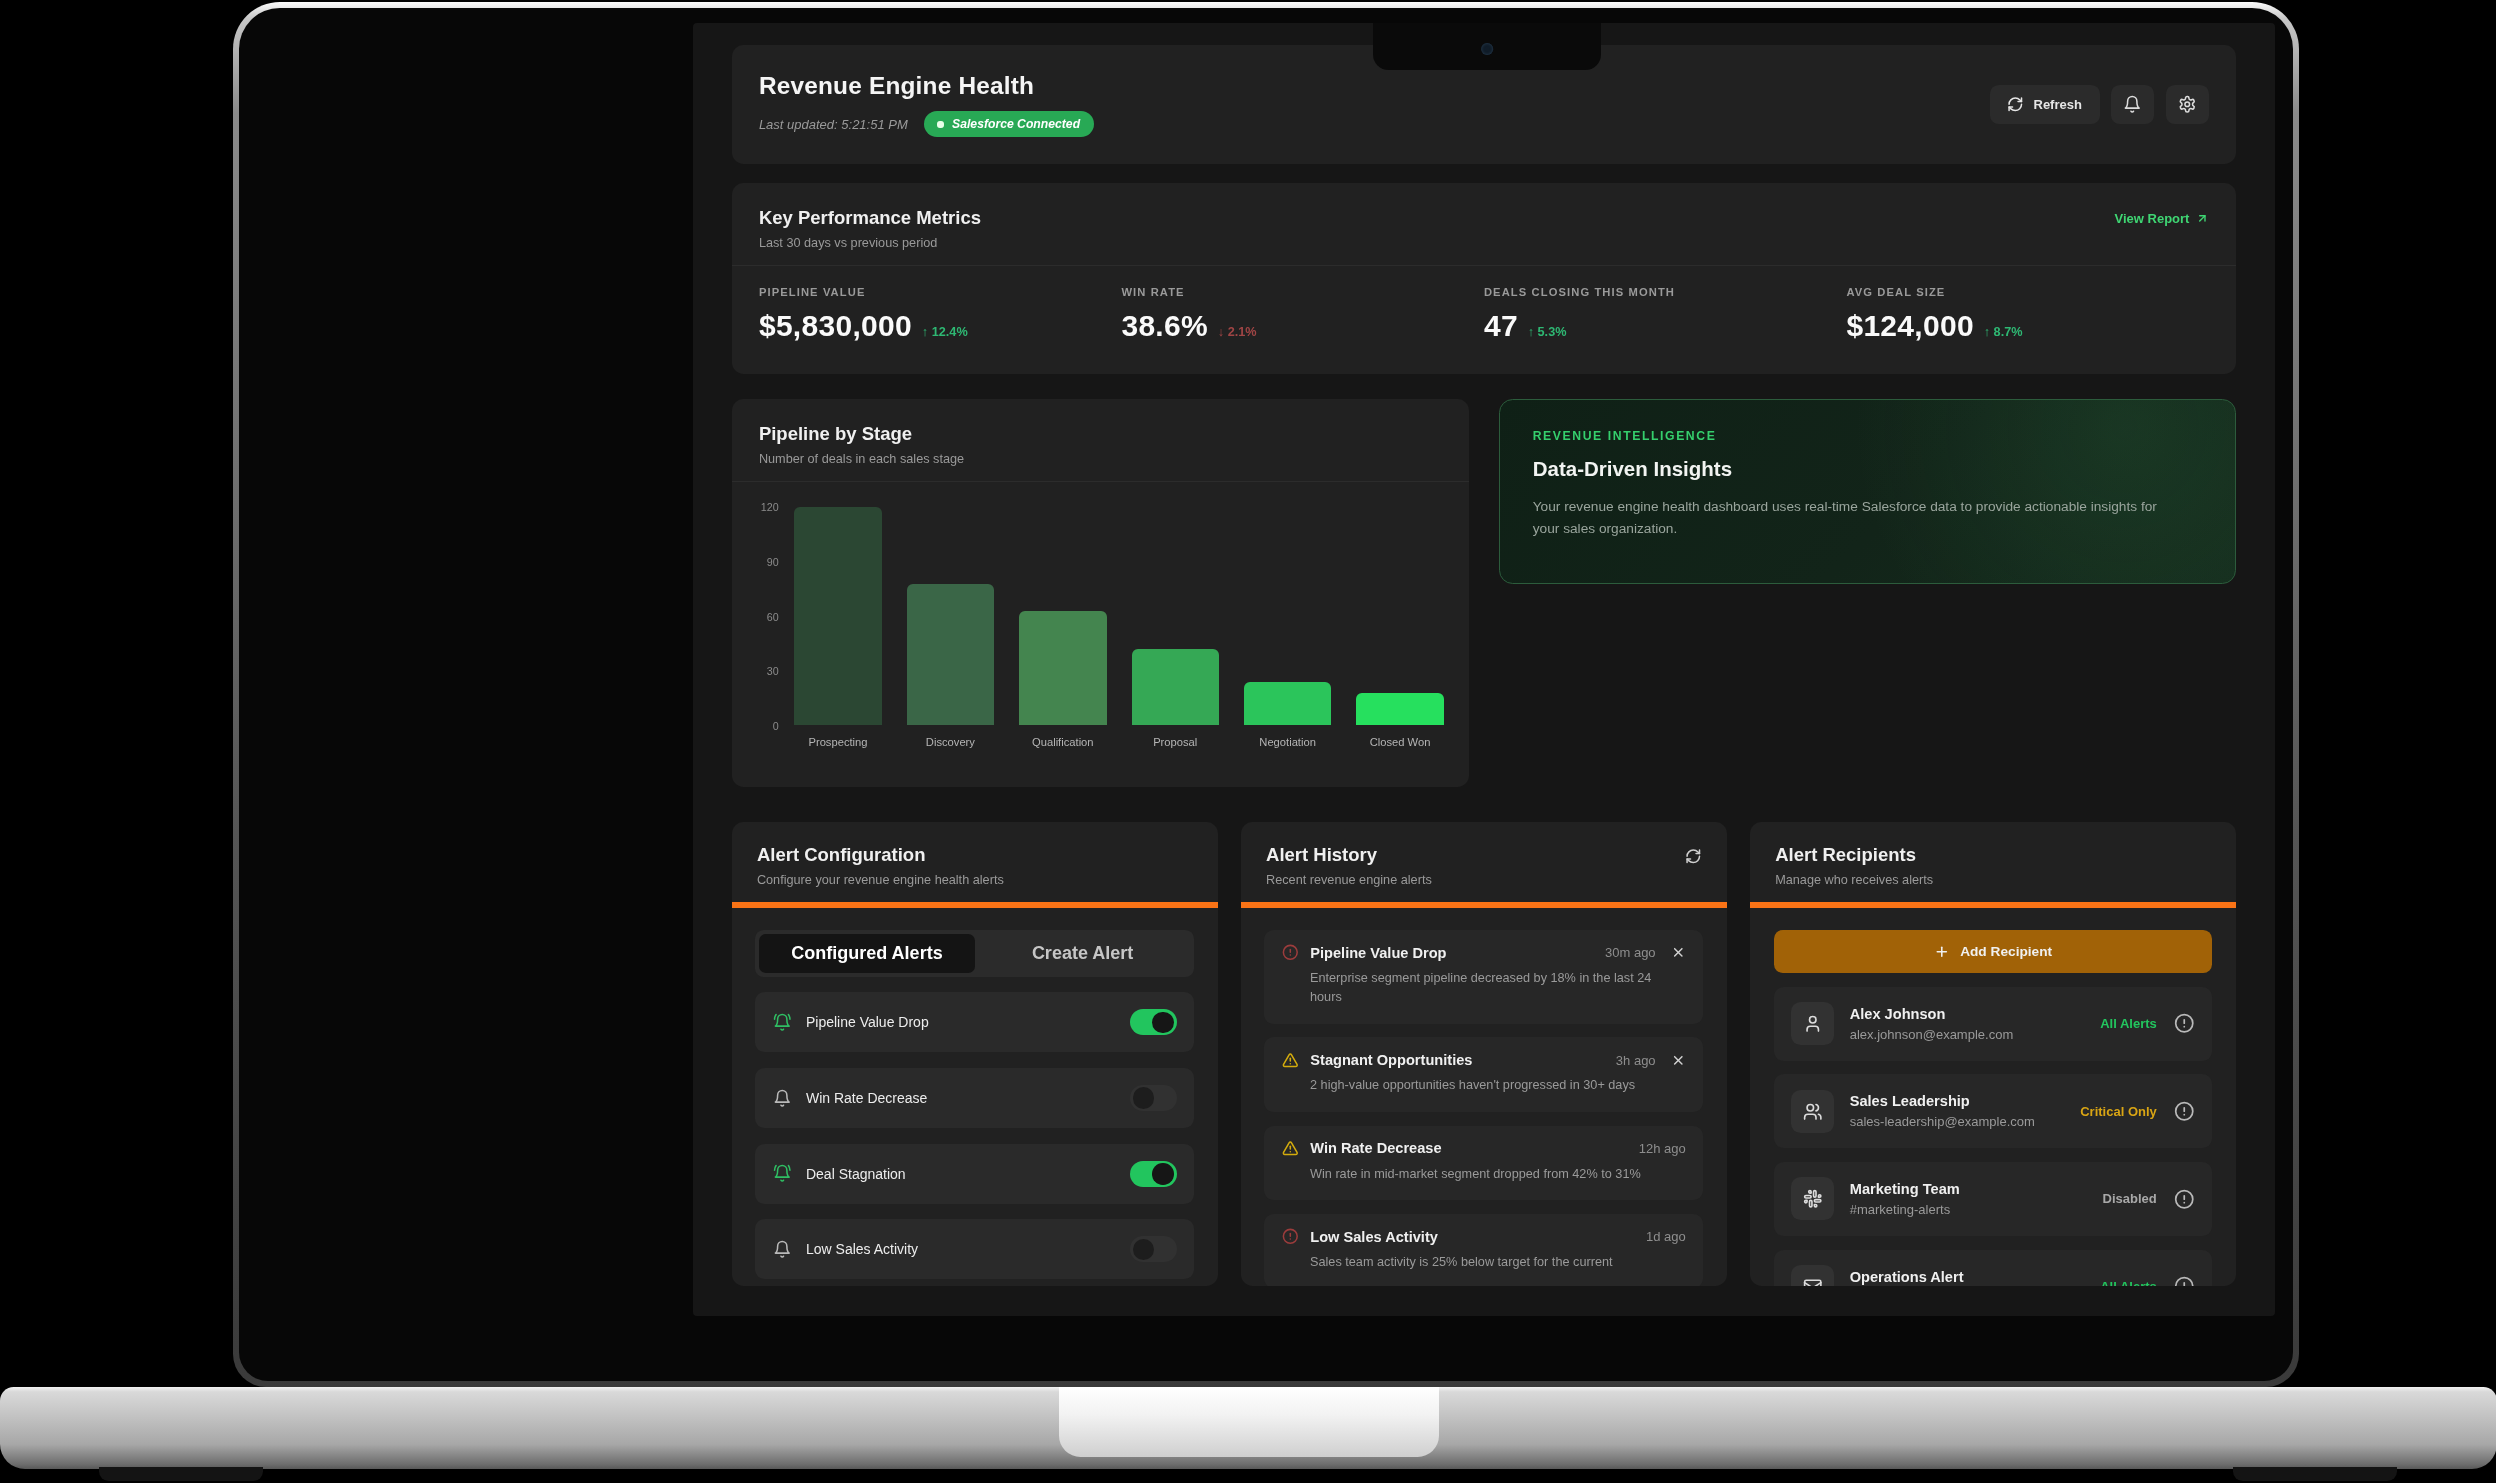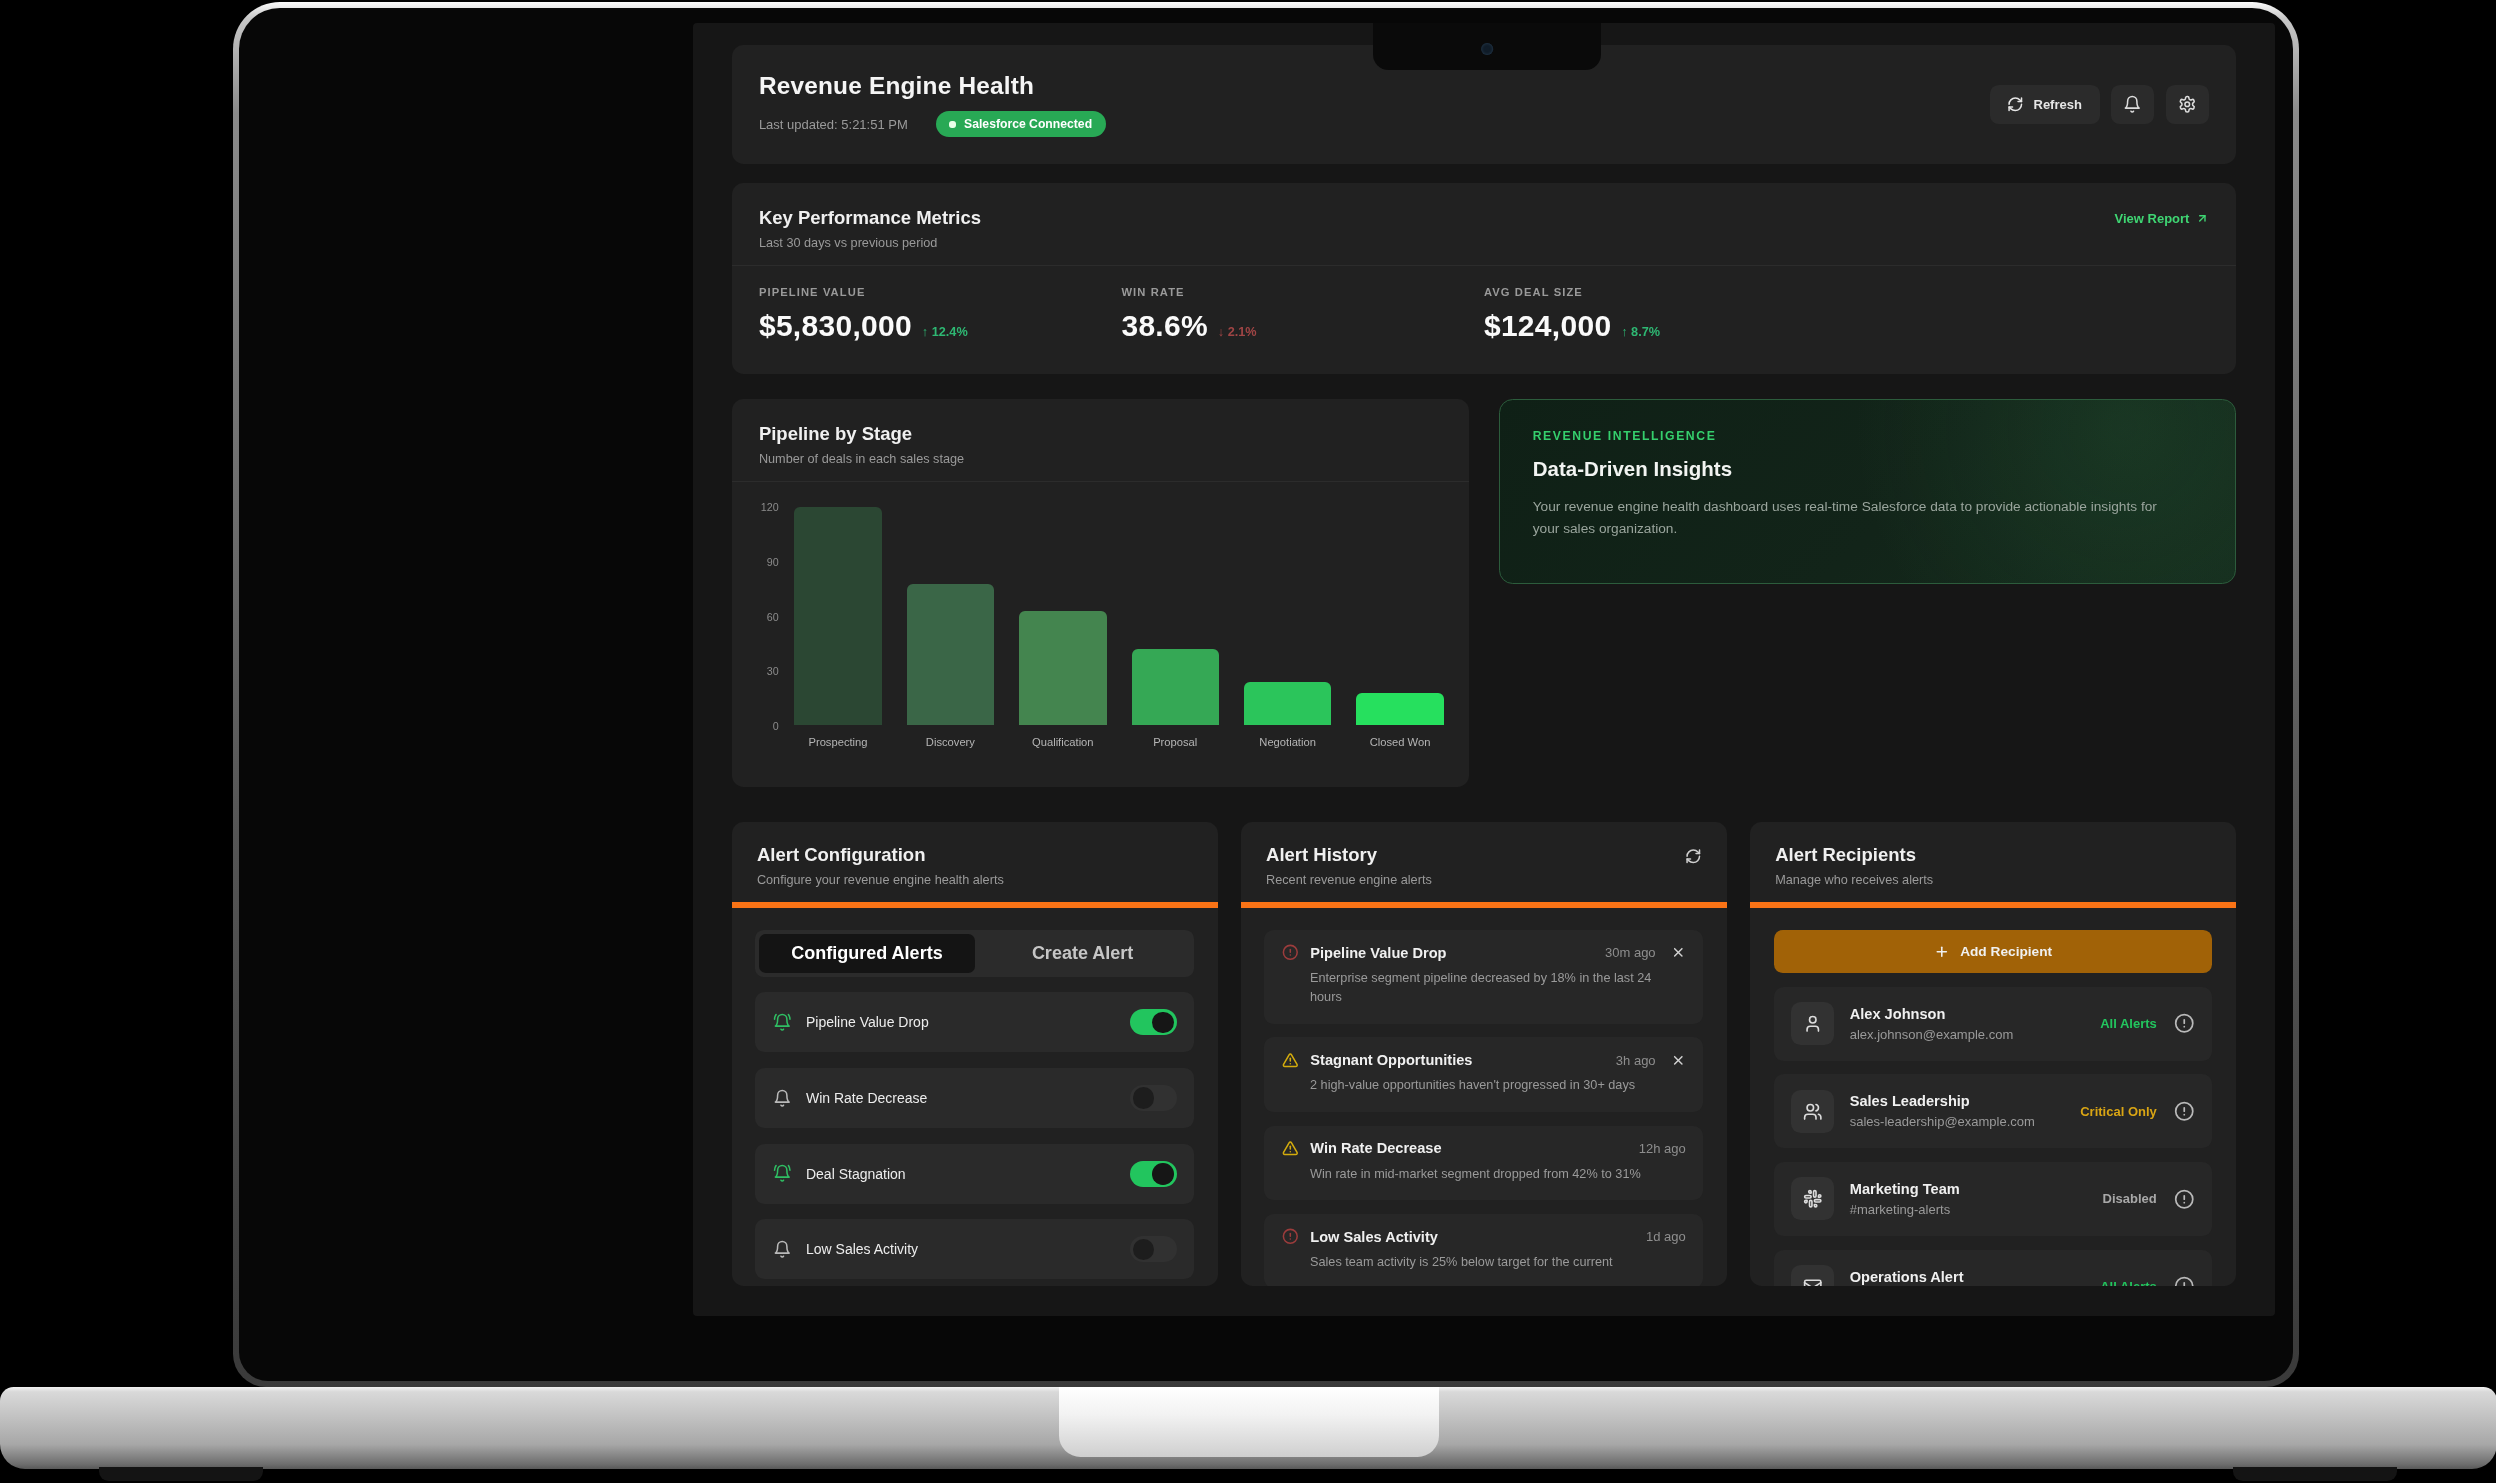--- a/index.html
+++ b/index.html
@@ -28,21 +28,21 @@
            border-radius:0 0 15.6px 15.6px; z-index:50; }
   .camera { position:absolute; left:50%; top:19.5px; transform:translateX(-50%); width:11.7px; height:11.7px;
             border-radius:50%; background:#101c28; box-shadow:inset 0 0 2.9px #2b4257; }
 
   .card { background:#212121; border-radius:11.7px; }
   svg.ic { display:block; }
 
   
   .header-card { height:119px; display:flex; align-items:center; justify-content:space-between; padding:0 27px; }
   .page-title { font-size:24.4px; font-weight:700; color:#f5f5f5; letter-spacing:0.2px; }
-  .subtitle-row { display:flex; align-items:center; gap:28px; margin-top:11.7px; }
+  .subtitle-row { display:flex; align-items:center; gap:16px; margin-top:11.7px;font-style:italic; }
   .last-updated { font-size:13px; color:#9a9a9a; }
   .conn-badge { display:inline-flex; align-items:center; gap:7.8px; background:#28a955; color:#fff;
                 font-size:12.2px; font-weight:700; padding:5.9px 13.7px; border-radius:974px; }
   .conn-dot { width:6.8px; height:6.8px; border-radius:2.9px; background:#e8ffe8; }
   .hdr-actions { display:flex; align-items:center; gap:11.7px; }
   .btn { display:flex; align-items:center; gap:9.8px; background:#2b2b2b; border:none; color:#e6e6e6;
          height:39px; border-radius:8.8px; font-size:13px; font-weight:600; padding:0 17.6px; cursor:pointer;
          font-family:inherit; }
   .btn.icon-only { width:43px; justify-content:center; padding:0; color:#dcdcdc; }
 
@@ -192,20 +192,27 @@
               </div>
             </div>
             <div>
               <div class="kpi-label">WIN RATE</div>
               <div class="kpi-value-row">
                 <span class="kpi-value">38.6%</span>
                 <span class="delta down"><span>↓</span> <span>2.1%</span></span>
               </div>
             </div>
             <div>
+              <div class="kpi-label">DEALS CLOSING THIS MONTH</div>
+              <div class="kpi-value-row">
+                <span class="kpi-value">47</span>
+                <span class="delta up"><span>↑</span> <span>5.3%</span></span>
+              </div>
+            </div>
+            <div>
               <div class="kpi-label">AVG DEAL SIZE</div>
               <div class="kpi-value-row">
                 <span class="kpi-value">$124,000</span>
                 <span class="delta up"><span>↑</span> <span>8.7%</span></span>
               </div>
             </div>
           </div>
         </div>
 
         <div class="row2">

